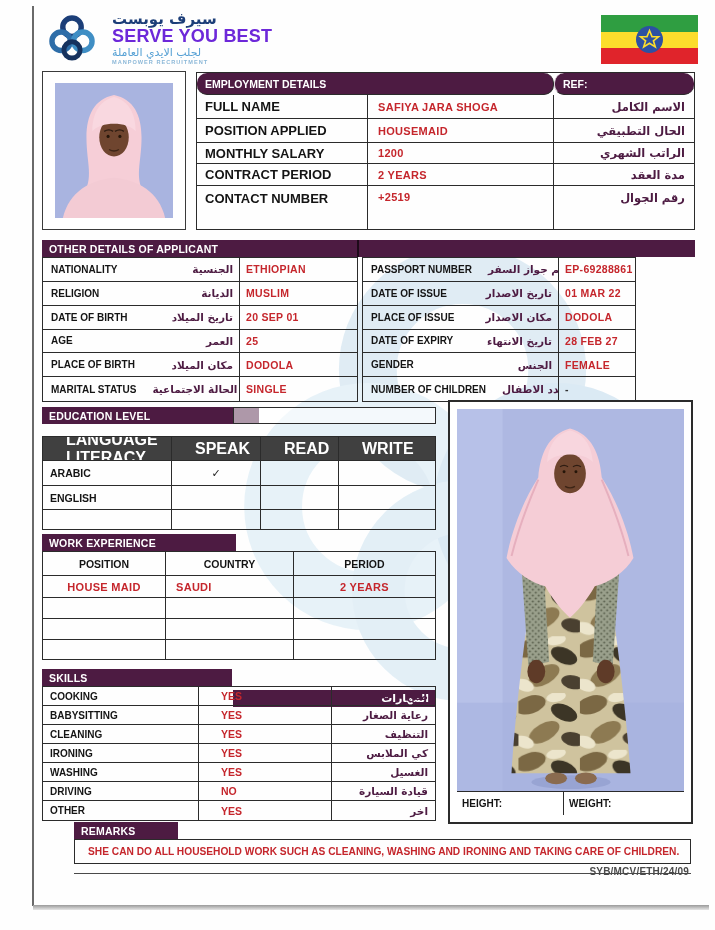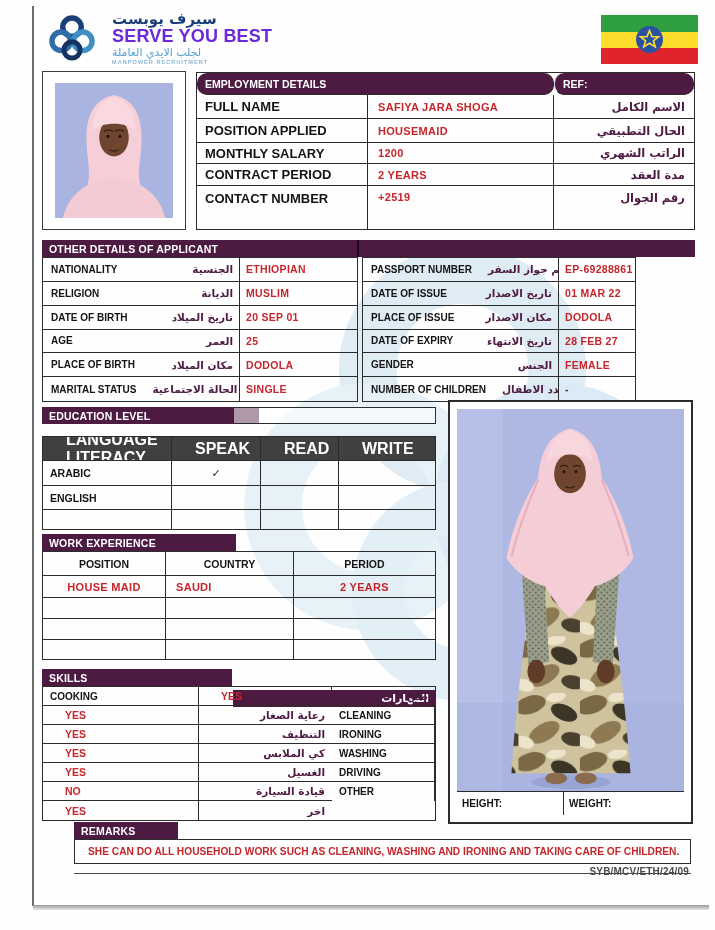--- a/index.html
+++ b/index.html
@@ -332,20 +332,21 @@
     <div class="lc lr"></div>
   </div>
 
   <div class="abs pbar sk-bar1">SKILLS</div>
   <div class="abs pbar sk-bar2">المهارات</div>
   <div class="abs skills">
     <div class="en">COOKING</div>
     <div class="yn">YES</div>
     <div class="ar lc">طبخ</div>
 
+    <div class="en">BABYSITTING</div>
     <div class="yn">YES</div>
     <div class="ar lc">رعاية الصغار</div>
 
     <div class="en">CLEANING</div>
     <div class="yn">YES</div>
     <div class="ar lc">التنظيف</div>
 
     <div class="en">IRONING</div>
     <div class="yn">YES</div>
     <div class="ar lc">كي الملابس</div>

